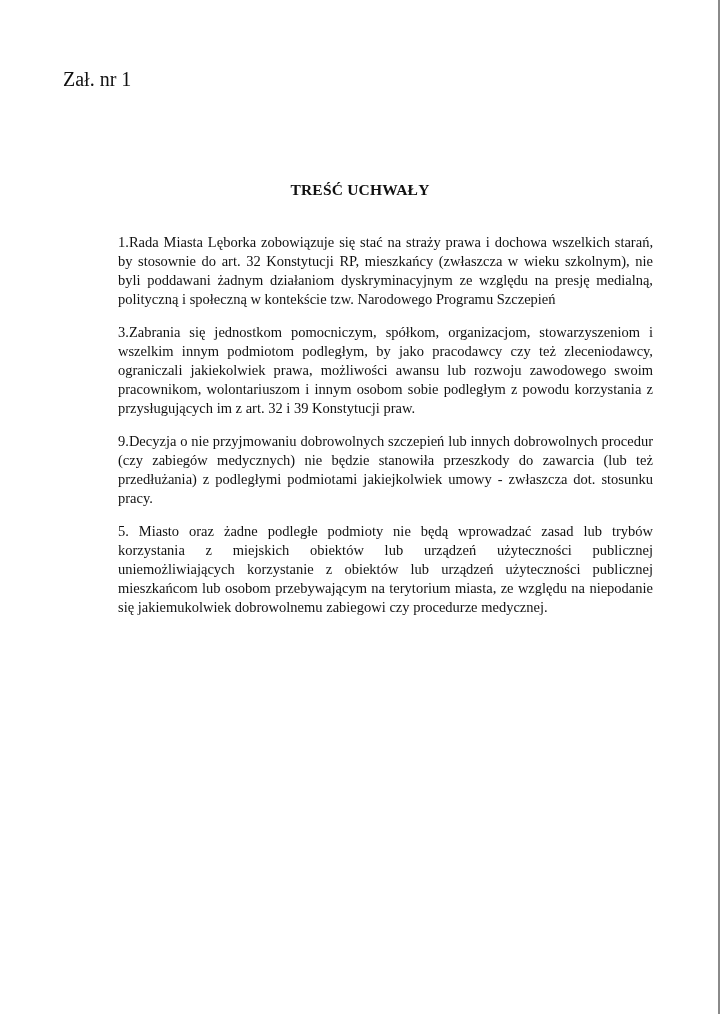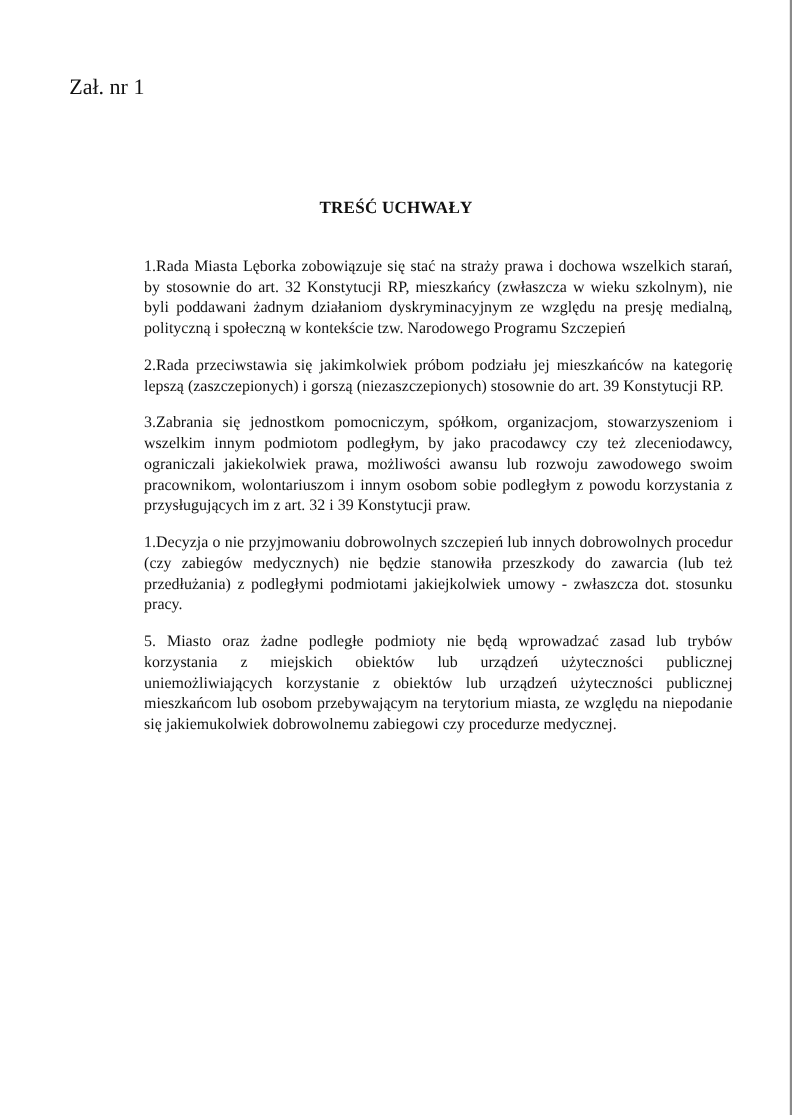--- a/index.html
+++ b/index.html
@@ -3,32 +3,31 @@
 <meta charset="utf-8">
 <style>
   html, body { margin: 0; padding: 0; }
   body {
     width: 720px; height: 1014px; background: #ffffff; position: relative; overflow: hidden;
     font-family: "Liberation Serif", "DejaVu Serif", serif; color: #111111;
   }
   .edge { position: absolute; right: 0; top: 0; width: 2px; height: 1014px; background: #8a8a8a; }
   .annex { position: absolute; left: 63px; top: 68px; font-size: 20px; }
   .title { position: absolute; left: 0; width: 720px; top: 181px; text-align: center; font-weight: bold; font-size: 15.5px; letter-spacing: 0.2px; padding-left: 0; }
-  .content { position: absolute; left: 131px; top: 233px; width: 535px; font-size: 14.5px; line-height: 19px; }
+  .content { position: absolute; left: 118px; top: 233px; width: 535px; font-size: 14.5px; line-height: 19px; }
   .para { text-align: justify; margin: 0 0 14px 0; }
   .para.p2 { margin-bottom: 14px; }
 </style>
 </head>
 <body>
 
 <div class="edge"></div>
 
 <div class="annex">Zał. nr 1</div>
 
 <div class="title">TREŚĆ UCHWAŁY</div>
 
 <div class="content">
   <p class="para">1.Rada Miasta Lęborka zobowiązuje się stać na straży prawa i dochowa wszelkich starań, by stosownie do art. 32 Konstytucji RP, mieszkańcy (zwłaszcza w wieku szkolnym), nie byli poddawani żadnym działaniom dyskryminacyjnym ze względu na presję medialną, polityczną i społeczną w kontekście tzw. Narodowego Programu Szczepień</p>
-  <p class="para p2">2.Rada przeciwstawia się jakimkolwiek próbom podziału jej mieszkańców na kategorię lepszą (zaszczepionych) i gorszą (niezaszczepionych) stosownie do art. 39 Konstytucji RP.</p>
   <p class="para">3.Zabrania się jednostkom pomocniczym, spółkom, organizacjom, stowarzyszeniom i wszelkim innym podmiotom podległym, by jako pracodawcy czy też zleceniodawcy, ograniczali jakiekolwiek prawa, możliwości awansu lub rozwoju zawodowego swoim pracownikom, wolontariuszom i innym osobom sobie podległym z powodu korzystania z przysługujących im z art. 32 i 39 Konstytucji praw.</p>
-  <p class="para">1.Decyzja o nie przyjmowaniu dobrowolnych szczepień lub innych dobrowolnych procedur (czy zabiegów medycznych) nie będzie stanowiła przeszkody do zawarcia (lub też przedłużania) z podległymi podmiotami jakiejkolwiek umowy - zwłaszcza dot. stosunku pracy.</p>
+  <p class="para">9.Decyzja o nie przyjmowaniu dobrowolnych szczepień lub innych dobrowolnych procedur (czy zabiegów medycznych) nie będzie stanowiła przeszkody do zawarcia (lub też przedłużania) z podległymi podmiotami jakiejkolwiek umowy - zwłaszcza dot. stosunku pracy.</p>
   <p class="para">5. Miasto oraz żadne podległe podmioty nie będą wprowadzać zasad lub trybów korzystania z miejskich obiektów lub urządzeń użyteczności publicznej uniemożliwiających korzystanie z obiektów lub urządzeń użyteczności publicznej mieszkańcom lub osobom przebywającym na terytorium miasta, ze względu na niepodanie się jakiemukolwiek dobrowolnemu zabiegowi czy procedurze medycznej.</p>
 </div>
 
 </body></html>

